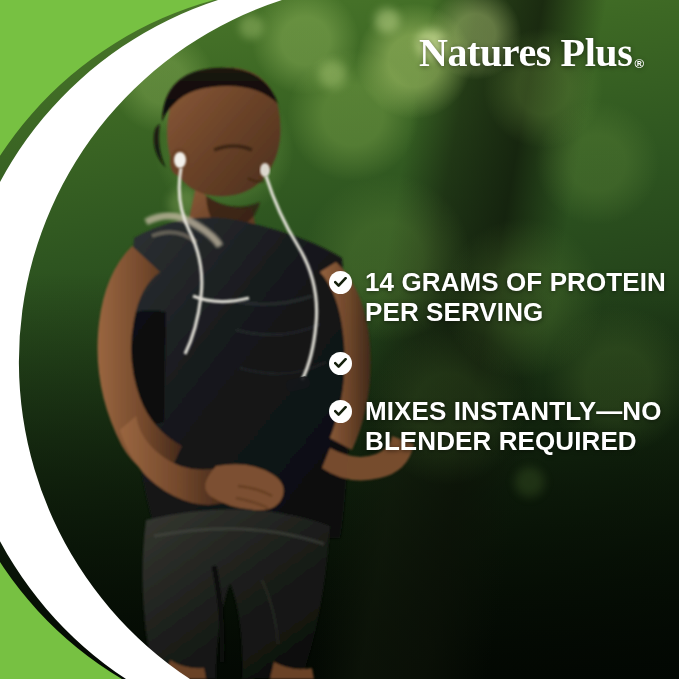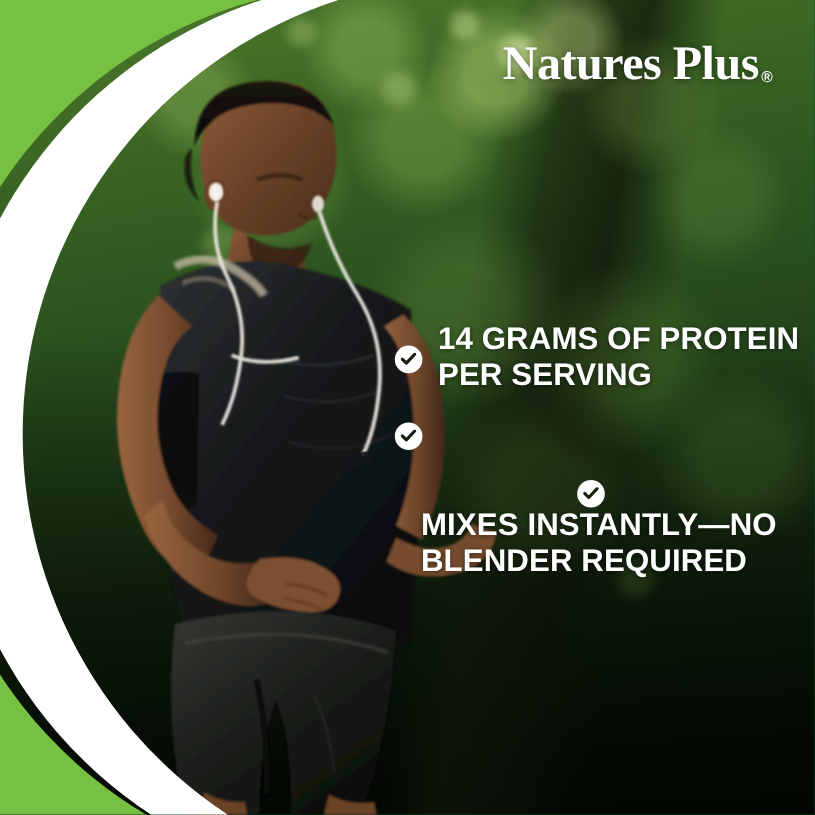--- a/index.html
+++ b/index.html
@@ -3,21 +3,21 @@
 <meta charset="utf-8">
 <style>
   html,body{margin:0;padding:0;background:#000;}
   *{box-sizing:border-box;}
 
   .canvas{
     position:relative;
     width:679px;height:679px;
     overflow:hidden;
     font-family:"Liberation Sans", sans-serif;
-    background:#15803d;
+    background:#ef4444;
   }
 
   
   .photo{
     position:absolute;inset:0;
     background:
       
       radial-gradient(circle at 61% 9%,  rgba(190,215,120,.45) 0 26px, rgba(190,215,120,0) 58px),
       radial-gradient(circle at 70% 5%,  rgba(205,225,140,.38) 0 20px, rgba(205,225,140,0) 46px),
       radial-gradient(circle at 52% 17%, rgba(150,190,90,.32) 0 30px,  rgba(150,190,90,0) 66px),
@@ -87,24 +87,24 @@
   }
 
   
   .bullets{
     position:absolute;
     left:329px;top:268px;
     width:340px;
   }
   .bullet{
     display:flex;
-    align-items:center;
+    align-items:flex-start;
     margin-bottom:22px;
   }
-  .bullet:last-child{margin-bottom:0;flex-direction:column;}
+  .bullet:last-child{margin-bottom:0;}
 
   .check{
     flex:0 0 auto;
     width:23px;height:23px;
     border-radius:50%;
     background:#ffffff;
     margin-top:3px;
     margin-right:13px;
     display:flex;
     align-items:center;

